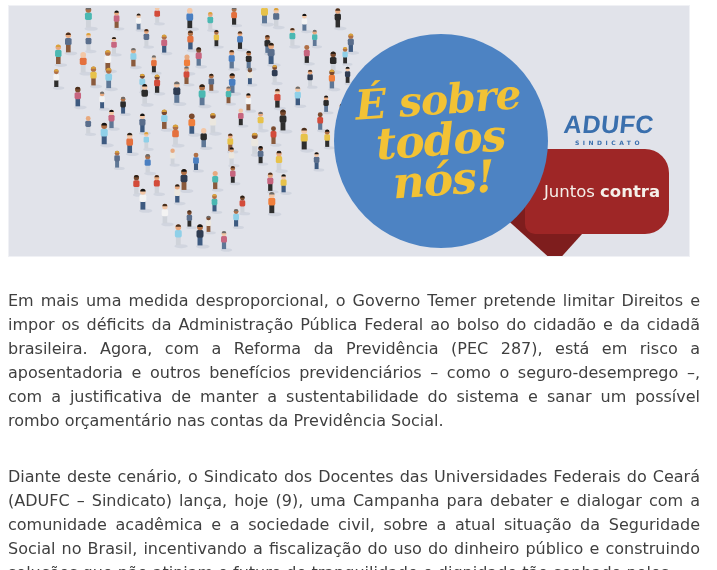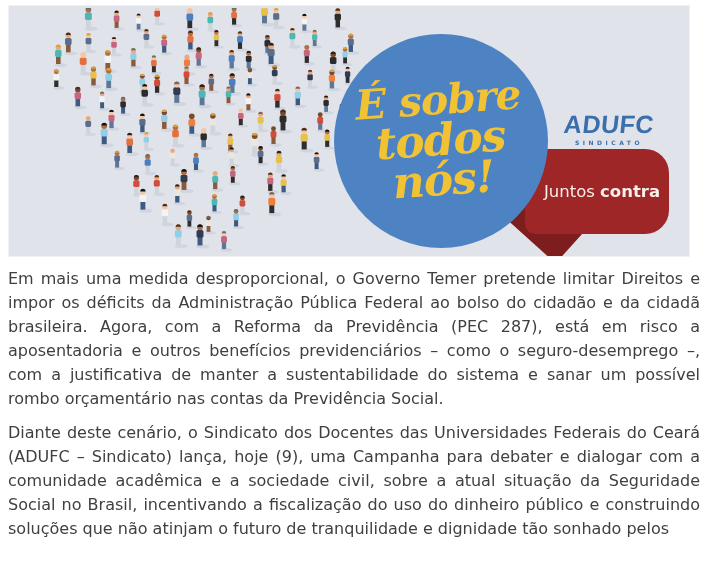--- a/index.html
+++ b/index.html
@@ -72,21 +72,21 @@
     z-index:2;
     display:flex;flex-direction:column;align-items:center;justify-content:center;
     color:#f5efe9;font-size:16.5px;line-height:19px;text-align:right;
     padding-left:10px;box-sizing:border-box;
   }
   .ribbon .bold{font-weight:bold;}
 
   
   .article{max-width:692px;}
   .article p{
-    margin:10px 0;
+    margin:32px 0;
     font-size:16px;line-height:24px;
     text-align:justify;
   }
 </style>
 </head>
 <body>
 
 <div class="page">
 
   <div class="banner">

